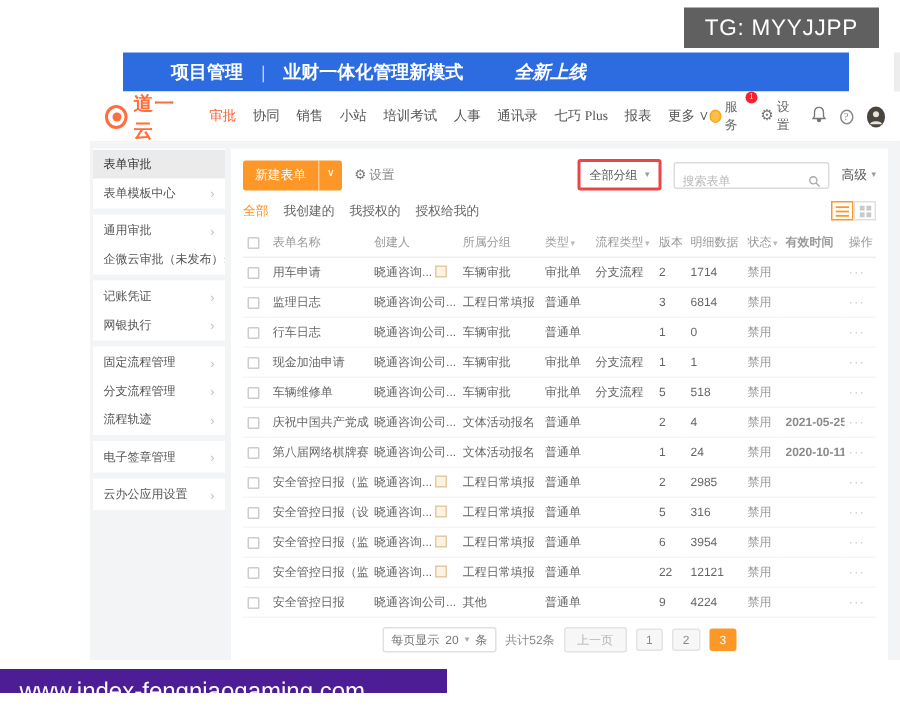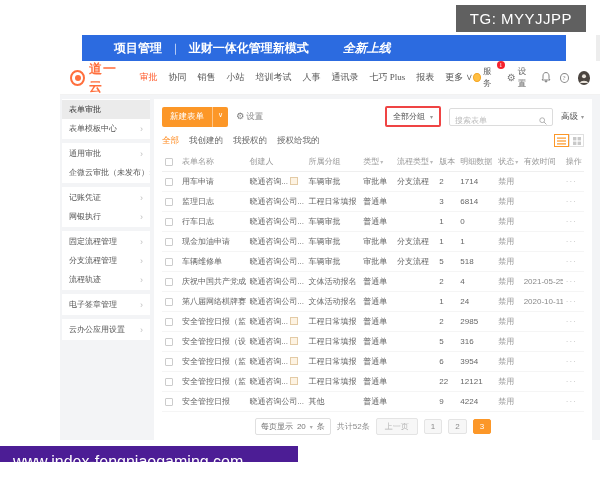--- a/index.html
+++ b/index.html
@@ -85,21 +85,21 @@
         justify-content:center; cursor:pointer; background:#fff; }
   .vt.active { border-color:#fc9728; }
 
   table { width:100%; border-collapse:collapse; table-layout:fixed; }
   th { font-size:8px; color:#9a9a9a; font-weight:normal; text-align:left; padding:4px 3px;
        border-bottom:1px solid #efefef; white-space:nowrap; overflow:hidden; }
   td { font-size:8px; color:#666; padding:0 3px; height:20px; border-bottom:1px solid #f5f5f5;
        white-space:nowrap; overflow:hidden; }
   .col-cb { width:4%; } .col-name { width:16%; } .col-creator { width:14%; } .col-group { width:13%; }
   .col-type { width:8%; } .col-flow { width:10%; } .col-ver { width:5%; } .col-detail { width:9%; }
-  .col-status { width:6%; } .col-valid { width:10%; } .col-op { width:5%; }
+  .col-status { width:6%; } .col-valid { width:10%;font-weight:bold; } .col-op { width:5%; }
   .cb { display:inline-block; width:8px; height:8px; border:1px solid #ccc; border-radius:1px;
         background:#fff; vertical-align:middle; cursor:pointer; }
   .sort-caret { font-size:6px; color:#bbb; margin-left:1px; }
   .mini-img { display:inline-block; width:8px; height:8px; border:1px solid #e3cba6; background:#fdf3e3;
               margin-left:2px; vertical-align:-1px; }
   td.status-cell { color:#9a9a9a; }
   td.op-cell { color:#c9c9c9; letter-spacing:1px; cursor:pointer; }
   td.valid-cell { color:#8a8a8a; }
 
   .pager { display:flex; align-items:center; justify-content:center; gap:6px; font-size:8px;

